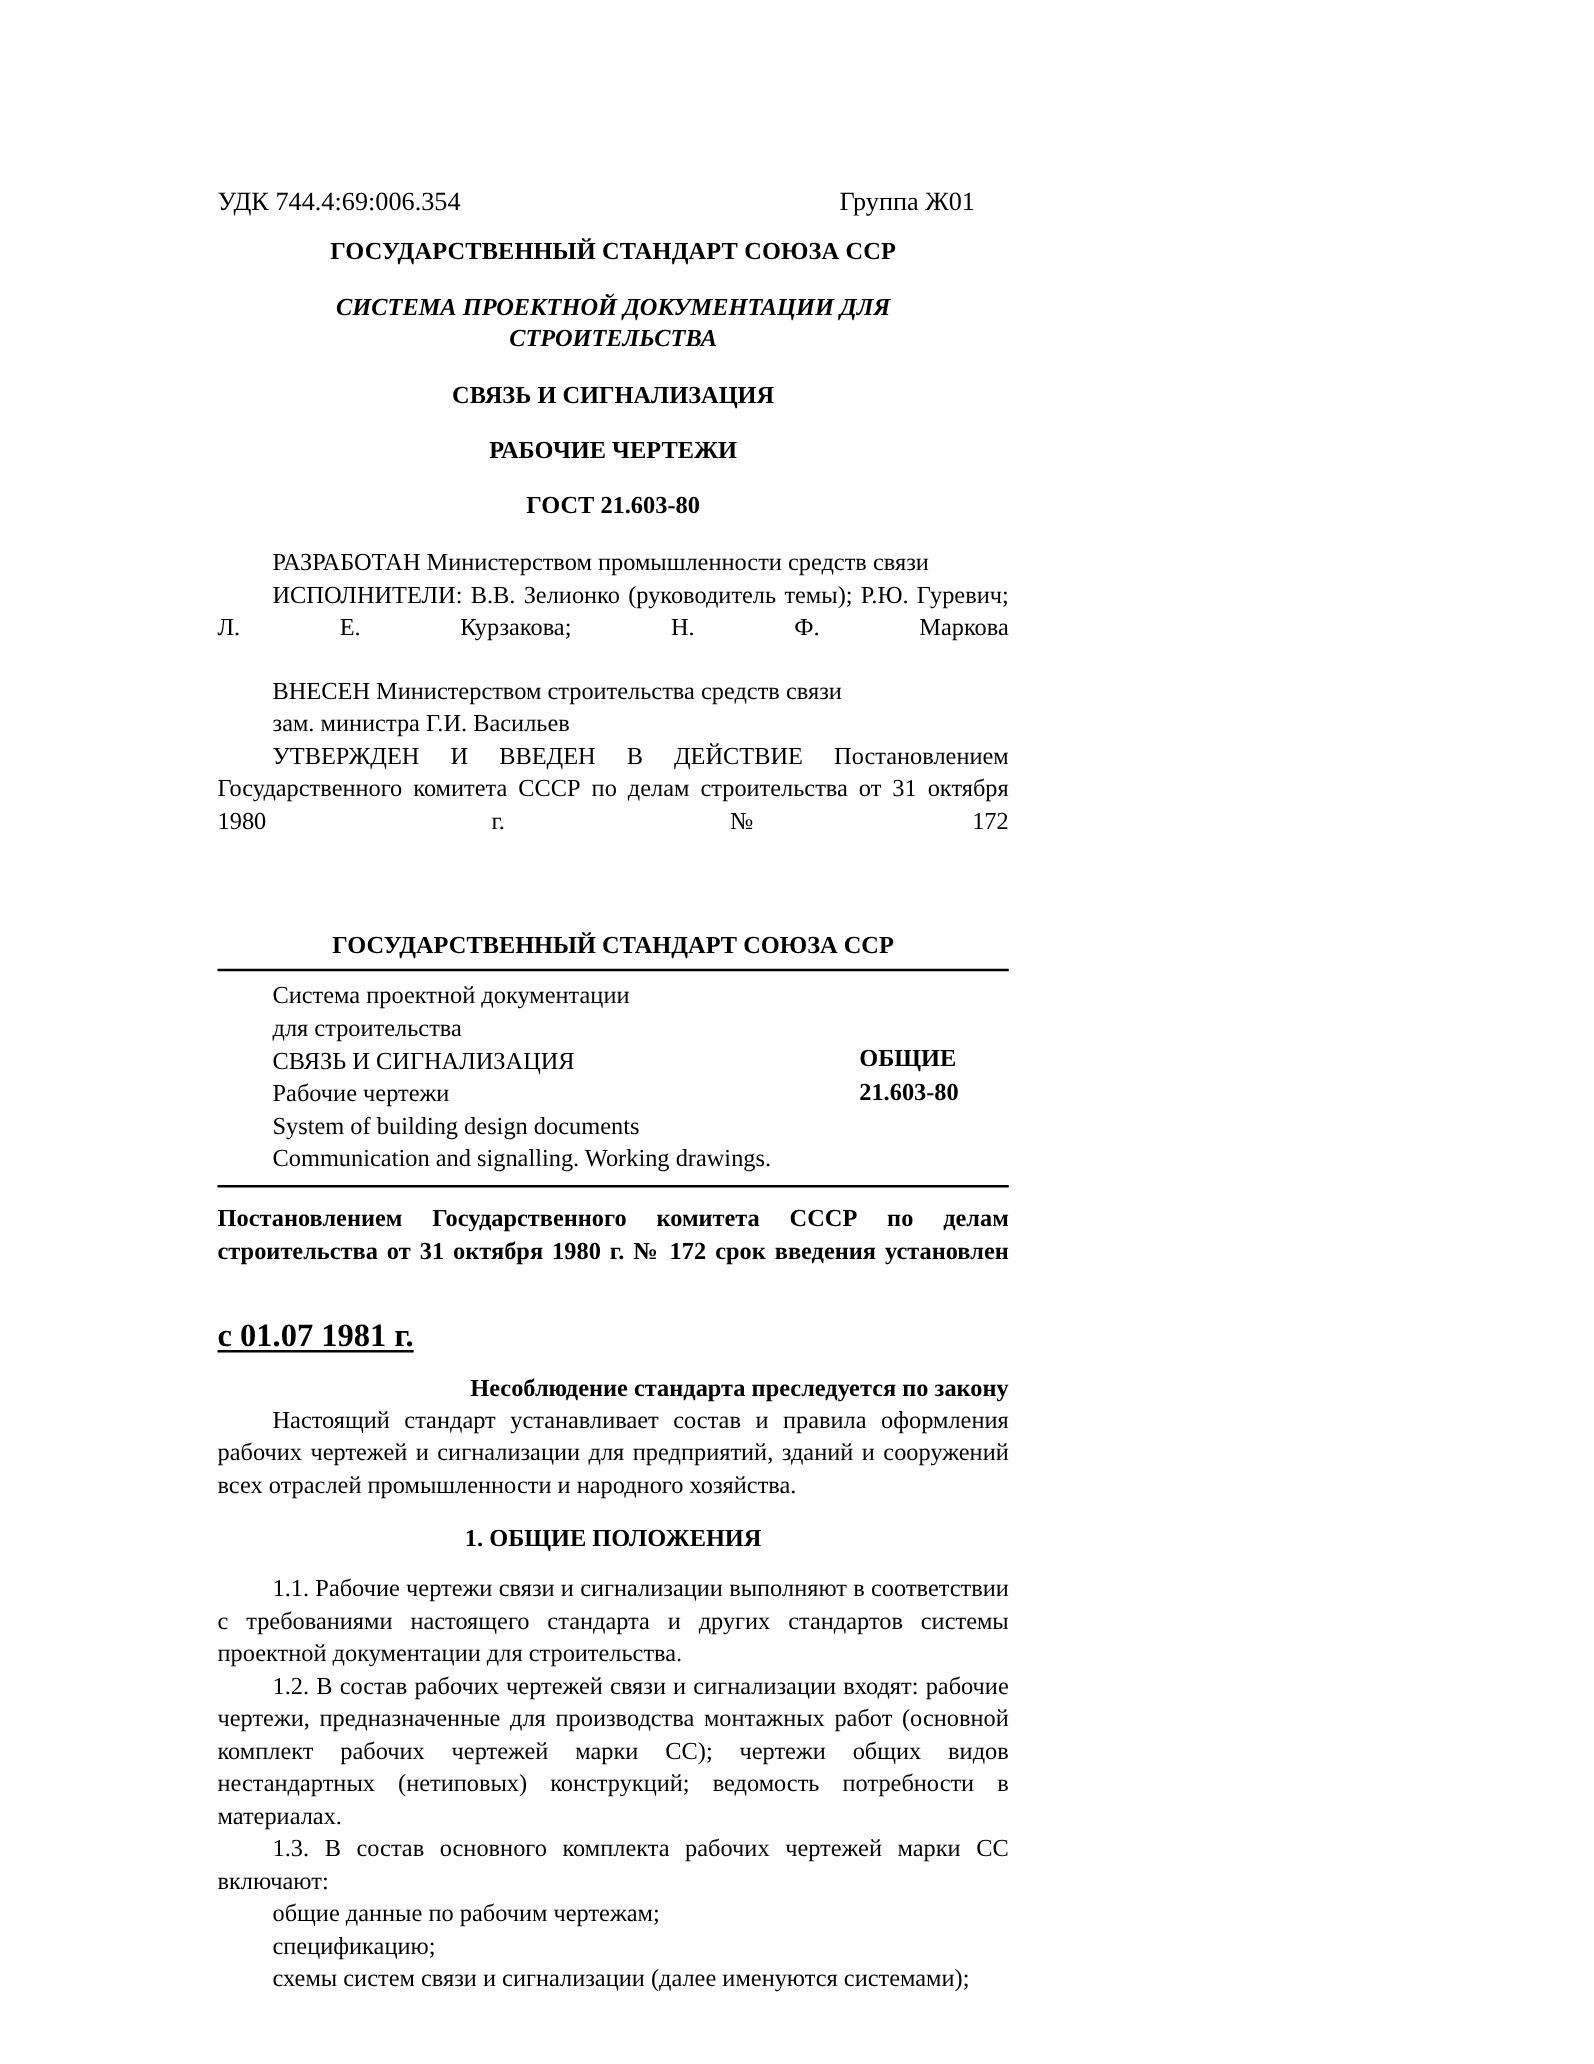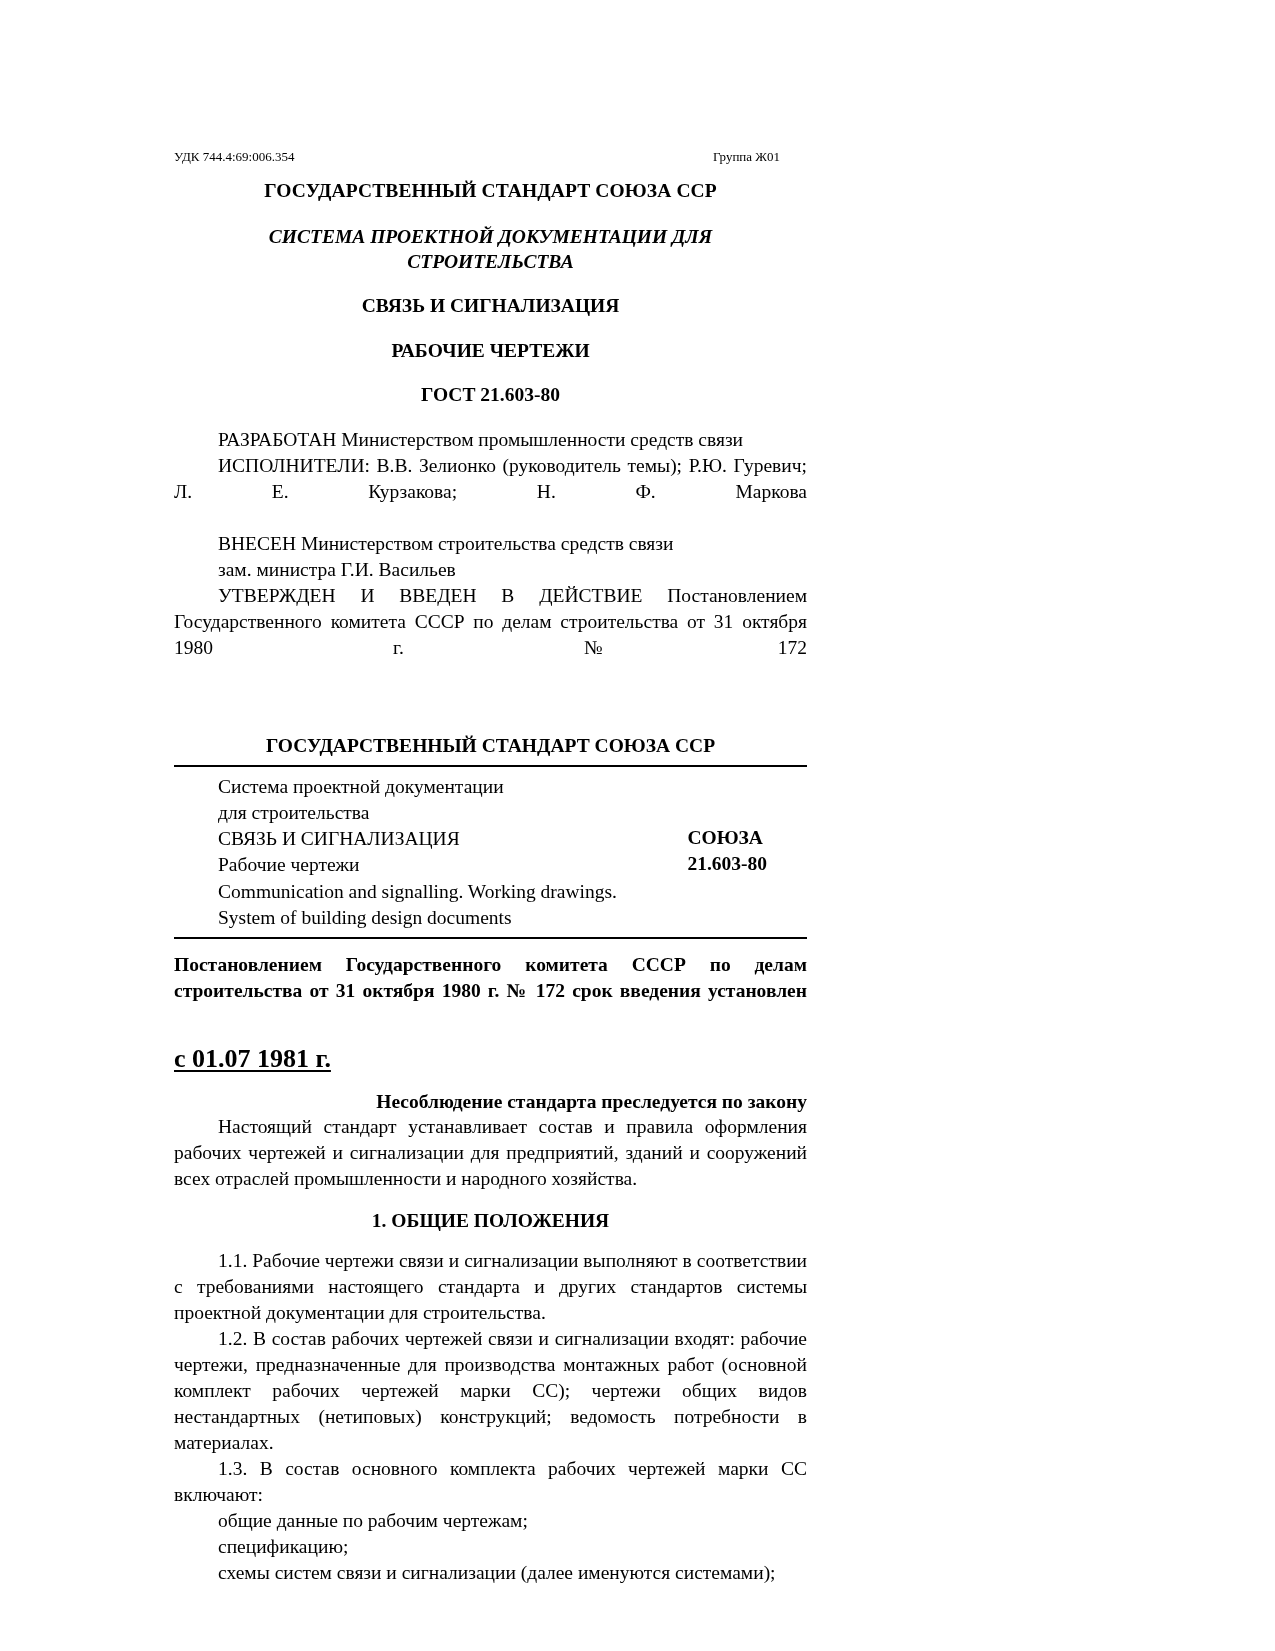--- a/index.html
+++ b/index.html
@@ -25,21 +25,21 @@
     left: 174px;
     top: 148px;
     width: 633px;
   }
 
   
   .meta-row {
     display: flex;
     justify-content: space-between;
     align-items: baseline;
-    font-size: 13px;
+    font-size: 21px;
     line-height: 1.32;
     margin-bottom: 13px;
     gap: 28px;
   }
   .meta-row .udk { white-space: nowrap; }
   .meta-row .group { white-space: nowrap; padding-right: 27px; }
 
   
   .center-bold {
     text-align: center;
@@ -200,25 +200,25 @@
 
     <div class="stdbox">
       <div class="stdbox-title">ГОСУДАРСТВЕННЫЙ СТАНДАРТ СОЮЗА ССР</div>
       <hr class="rule">
       <div class="stdbox-body">
         <div class="stdbox-left">
           <div>Система проектной документации</div>
           <div>для строительства</div>
           <div>СВЯЗЬ И СИГНАЛИЗАЦИЯ</div>
           <div>Рабочие чертежи</div>
+          <div>System of building design documents</div>
           <div>Communication and signalling. Working drawings.</div>
-          <div>System of building design documents</div>
         </div>
         <div class="stdbox-right">
-          <div>СОЮЗА</div>
+          <div>ОБЩИЕ</div>
           <div>21.603-80</div>
         </div>
       </div>
       <hr class="rule">
     </div>
 
     <div class="decree">Постановлением Государственного комитета СССР по делам строительства от 31 октября 1980 г. № 172 срок введения установлен</div>
     <div class="effective"><span>с 01.07 1981 г.</span></div>
     <div class="penalty">Несоблюдение стандарта преследуется по закону</div>
 

